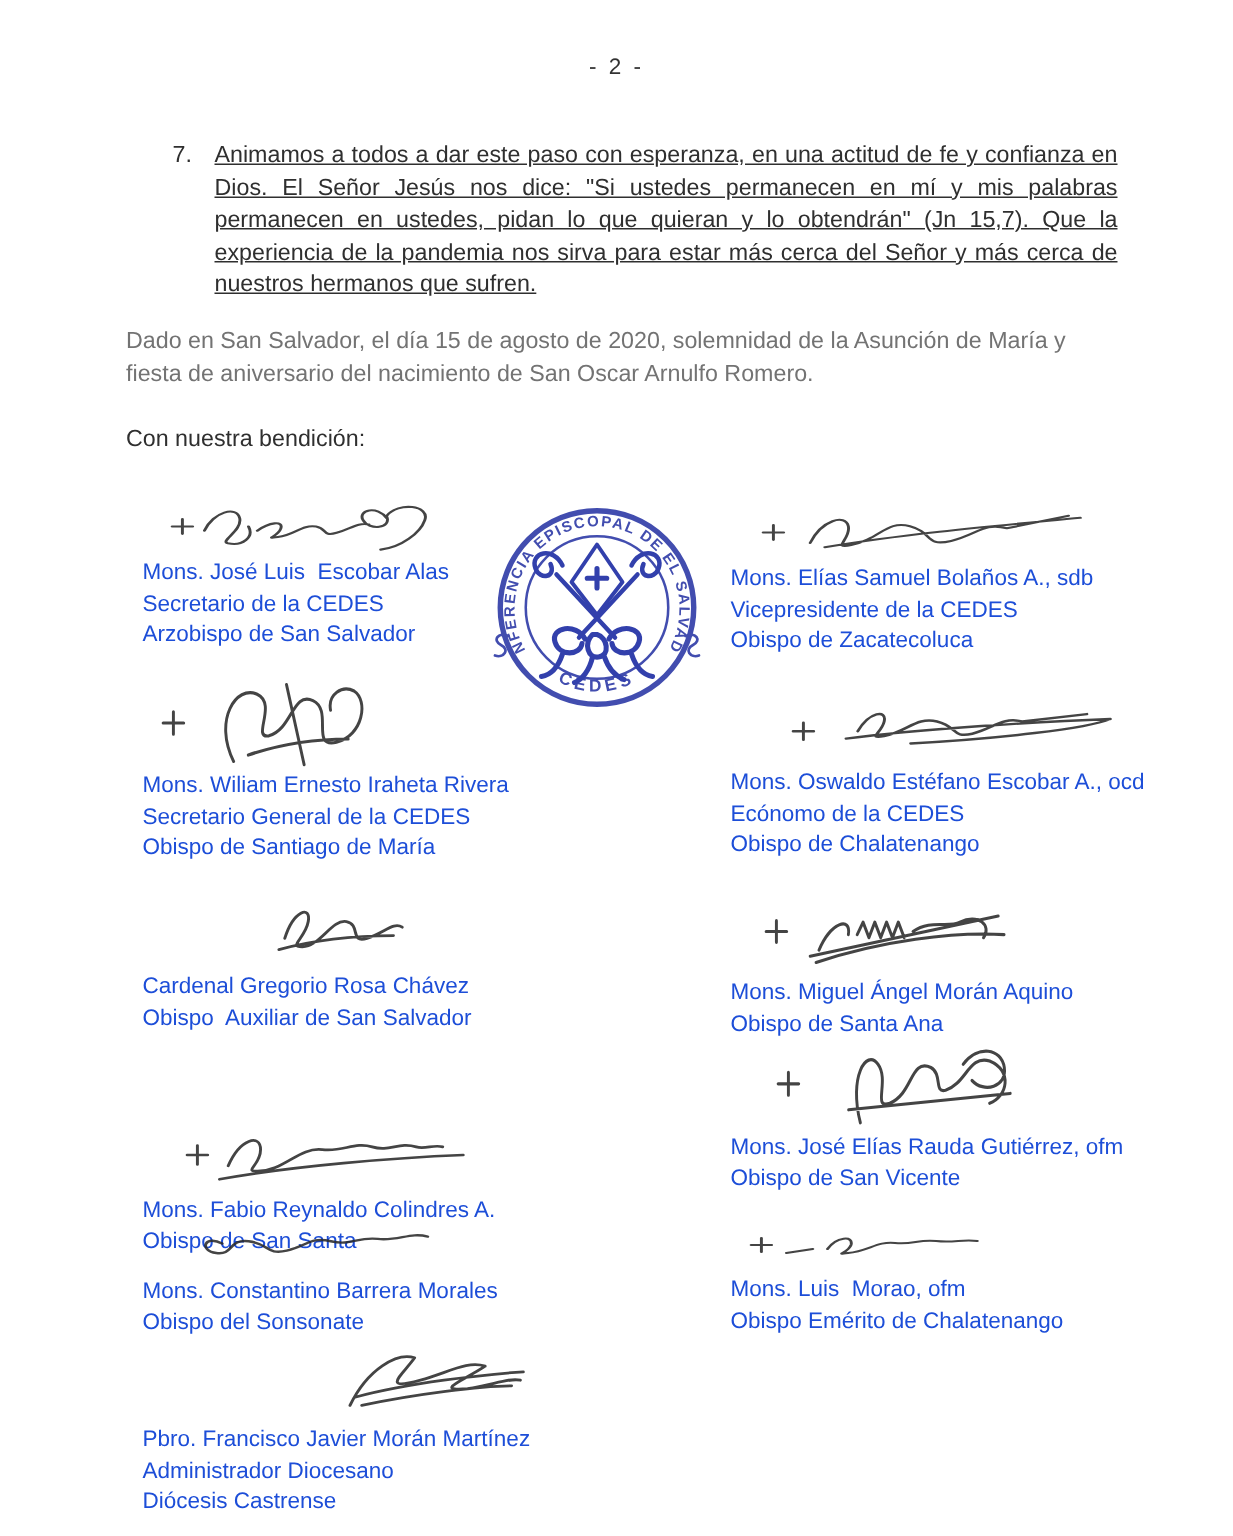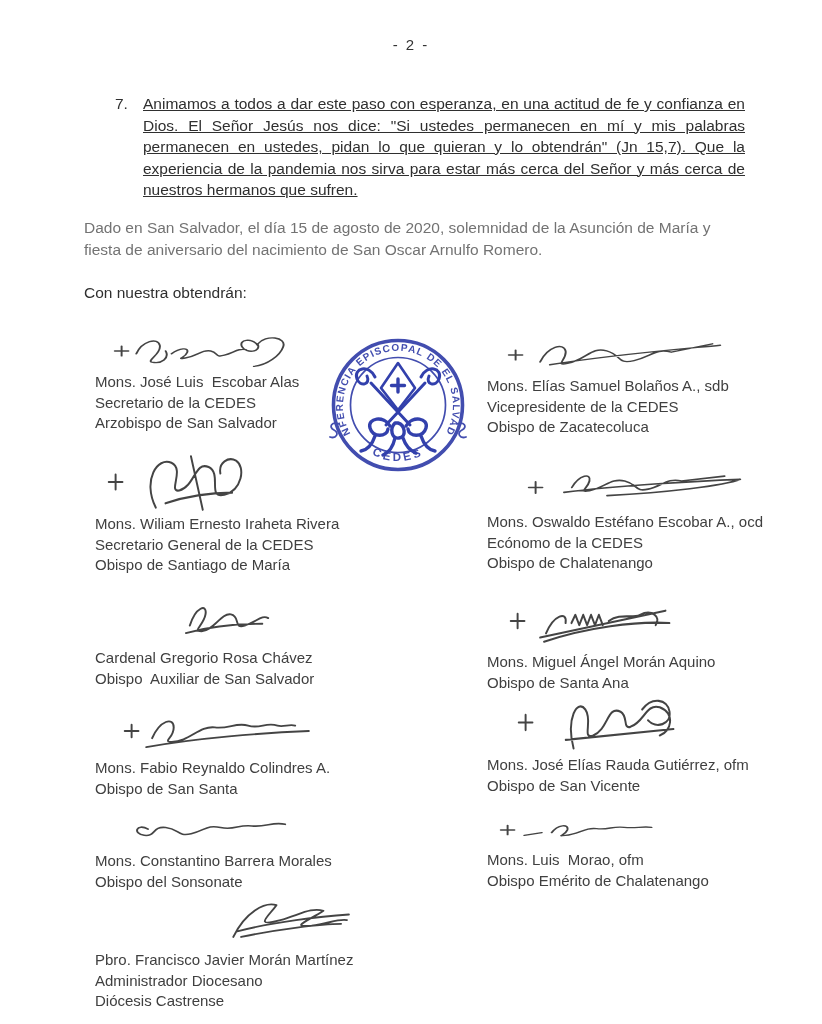--- a/index.html
+++ b/index.html
@@ -29,33 +29,33 @@
   .seal{
     position:absolute; left:328px; top:335px; width:140px; height:140px;
     z-index:3; opacity:.95;
   }
   .sig-col{position:absolute; top:0; left:0; width:822px; height:1024px; z-index:2;}
   .sig-block{position:absolute; width:340px;}
   .col-left .sig-block{left:95px;}
   .col-right .sig-block{left:487px;}
   .sig-area{position:relative;}
   .sig-area svg{display:block; height:100%; width:235px;}
-  .sig-line{font-size:15px; line-height:20.5px; color:#404040; white-space:pre-wrap;}
+  .sig-line{font-size:15px; line-height:20.5px; color:#1d4ed8; white-space:pre-wrap;}
 
   
   .col-left  .sig-block:nth-child(1){top:330px}
   .col-left  .sig-block:nth-child(1) .sig-area{height:42px}
   .col-left  .sig-block:nth-child(1) .sig-area svg{margin-left:8px}
   .col-left  .sig-block:nth-child(2){top:450px}
   .col-left  .sig-block:nth-child(2) .sig-area{height:64px}
   .col-left  .sig-block:nth-child(2) .sig-area svg{margin-left:2px}
   .col-left  .sig-block:nth-child(3){top:592px}
   .col-left  .sig-block:nth-child(3) .sig-area{height:56px}
   .col-left  .sig-block:nth-child(3) .sig-area svg{margin-left:40px}
-  .col-left  .sig-block:nth-child(4){top:704px}
+  .col-left  .sig-block:nth-child(4){top:743px}
   .col-left  .sig-block:nth-child(4) .sig-area{height:54px}
   .col-left  .sig-block:nth-child(4) .sig-area svg{margin-left:18px}
   .col-left  .sig-block:nth-child(5){top:804px}
   .col-left  .sig-block:nth-child(5) .sig-area{height:47px}
   .col-left  .sig-block:nth-child(5) .sig-area svg{margin-left:10px}
   .col-left  .sig-block:nth-child(6){top:894px}
   .col-left  .sig-block:nth-child(6) .sig-area{height:56px}
   .col-left  .sig-block:nth-child(6) .sig-area svg{margin-left:60px}
 
   .col-right .sig-block:nth-child(1){top:334px}
@@ -81,21 +81,21 @@
 
   <div class="page-number">- 2 -</div>
 
   <div class="item7">
     <div class="num">7.</div>
     <div class="txt">Animamos a todos a dar este paso con esperanza, en una actitud de fe y confianza en Dios. El Señor Jesús nos dice: "Si ustedes permanecen en mí y mis palabras permanecen en ustedes, pidan lo que quieran y lo obtendrán" (Jn 15,7). Que la experiencia de la pandemia nos sirva para estar más cerca del Señor y más cerca de nuestros hermanos que sufren.</div>
   </div>
 
   <div class="dated">Dado en San Salvador, el día 15 de agosto de 2020, solemnidad de la Asunción de María y fiesta de aniversario del nacimiento de San Oscar Arnulfo Romero.</div>
 
-  <div class="blessing">Con nuestra obtendrán:</div>
+  <div class="blessing">Con nuestra bendición:</div>
 
   <svg class="seal" viewBox="-70 -70 140 140">
     <defs>
       <path id="arcTop" d="M -46 31 A 55 55 0 1 1 46 31"></path>
       <path id="arcBot" d="M -42 36 A 54 54 0 0 0 42 36"></path>
     </defs>
     <g stroke="#3844ab" fill="none" stroke-linecap="round">
       <circle r="64.5" stroke-width="3.6"></circle>
       <circle r="47.5" stroke-width="1.7"></circle>
 

